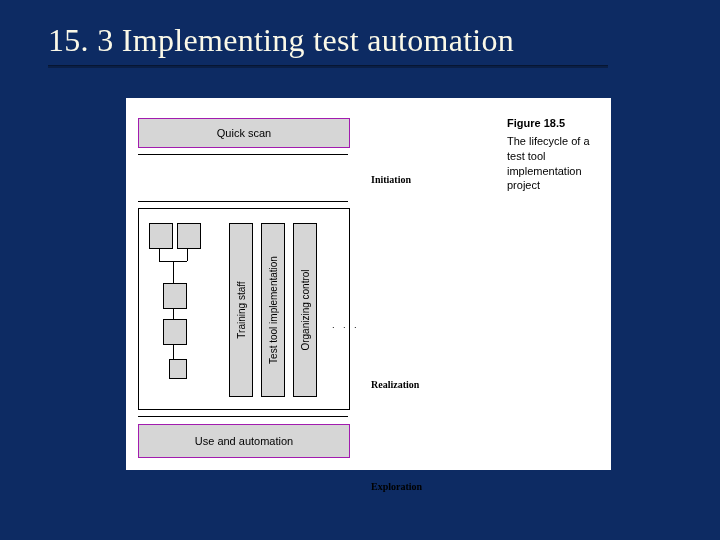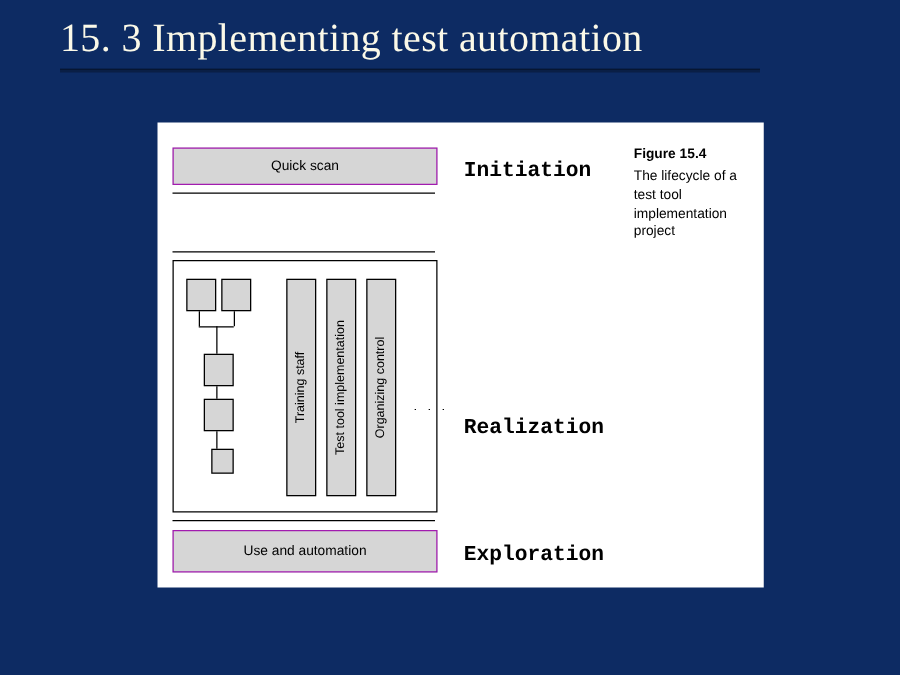--- a/index.html
+++ b/index.html
@@ -6,21 +6,21 @@
     margin:0;padding:0;
     width:720px;height:540px;
     background:#0d2b63;
     font-family:Georgia,'Times New Roman',serif;
     overflow:hidden;
   }
   .slide-title{
     color:#fbf9e8;
     font-size:32px;
     font-weight:400;
-    padding:12px 0 0 48px;
+    padding:22px 0 0 48px;
     letter-spacing:0.3px;
   }
   .title-underline{
     margin:6px 0 0 48px;
     width:560px;height:2px;
     background:#0a1f46;
     border-top:1px solid #071632;
   }
   .figure-area{
     position:absolute;
@@ -36,22 +36,22 @@
     font-family:Arial,Helvetica,sans-serif;
     font-size:11px;font-weight:700;
     line-height:1.35;
     color:#000;
   }
   .sidebar-col .figtitle{margin-bottom:3px;}
   .sidebar-col .figcap{font-weight:400;}
   .phase-label{
     position:absolute;
     left:245px;
-    font-family:Liberation Mono, monospace;
-    font-size:17px;font-weight:700;color:#000;
+    font-family:Liberation Serif, serif;
+    font-size:10px;font-weight:700;color:#000;margin-top:46px;
   }
   .phase-initiation{top:30px;}
   .phase-realization{top:235px;}
   .phase-exploration{top:337px;}
   
   .widebar{
     position:absolute;
     left:12px;width:210px;height:28px;
     background:#d6d6d6;
     border:1px solid #a21caf;
@@ -126,21 +126,21 @@
 </style>
 </head>
 <body>
 
 <div class="slide-title">15. 3 Implementing test automation</div>
 <div class="title-underline"></div>
 
 <div class="figure-area">
 
   <div class="sidebar-col">
-    <div class="figtitle">Figure 15.4</div>
+    <div class="figtitle">Figure 18.5</div>
     <div class="figcap">The lifecycle of a test tool implementation project</div>
   </div>
 
   <div class="phase-label phase-initiation">Initiation</div>
   <div class="phase-label phase-realization">Realization</div>
   <div class="phase-label phase-exploration">Exploration</div>
 
   <div class="widebar bar-quick">Quick scan</div>
   <div class="sep sep1"></div>
   <div class="sep sep2"></div>

